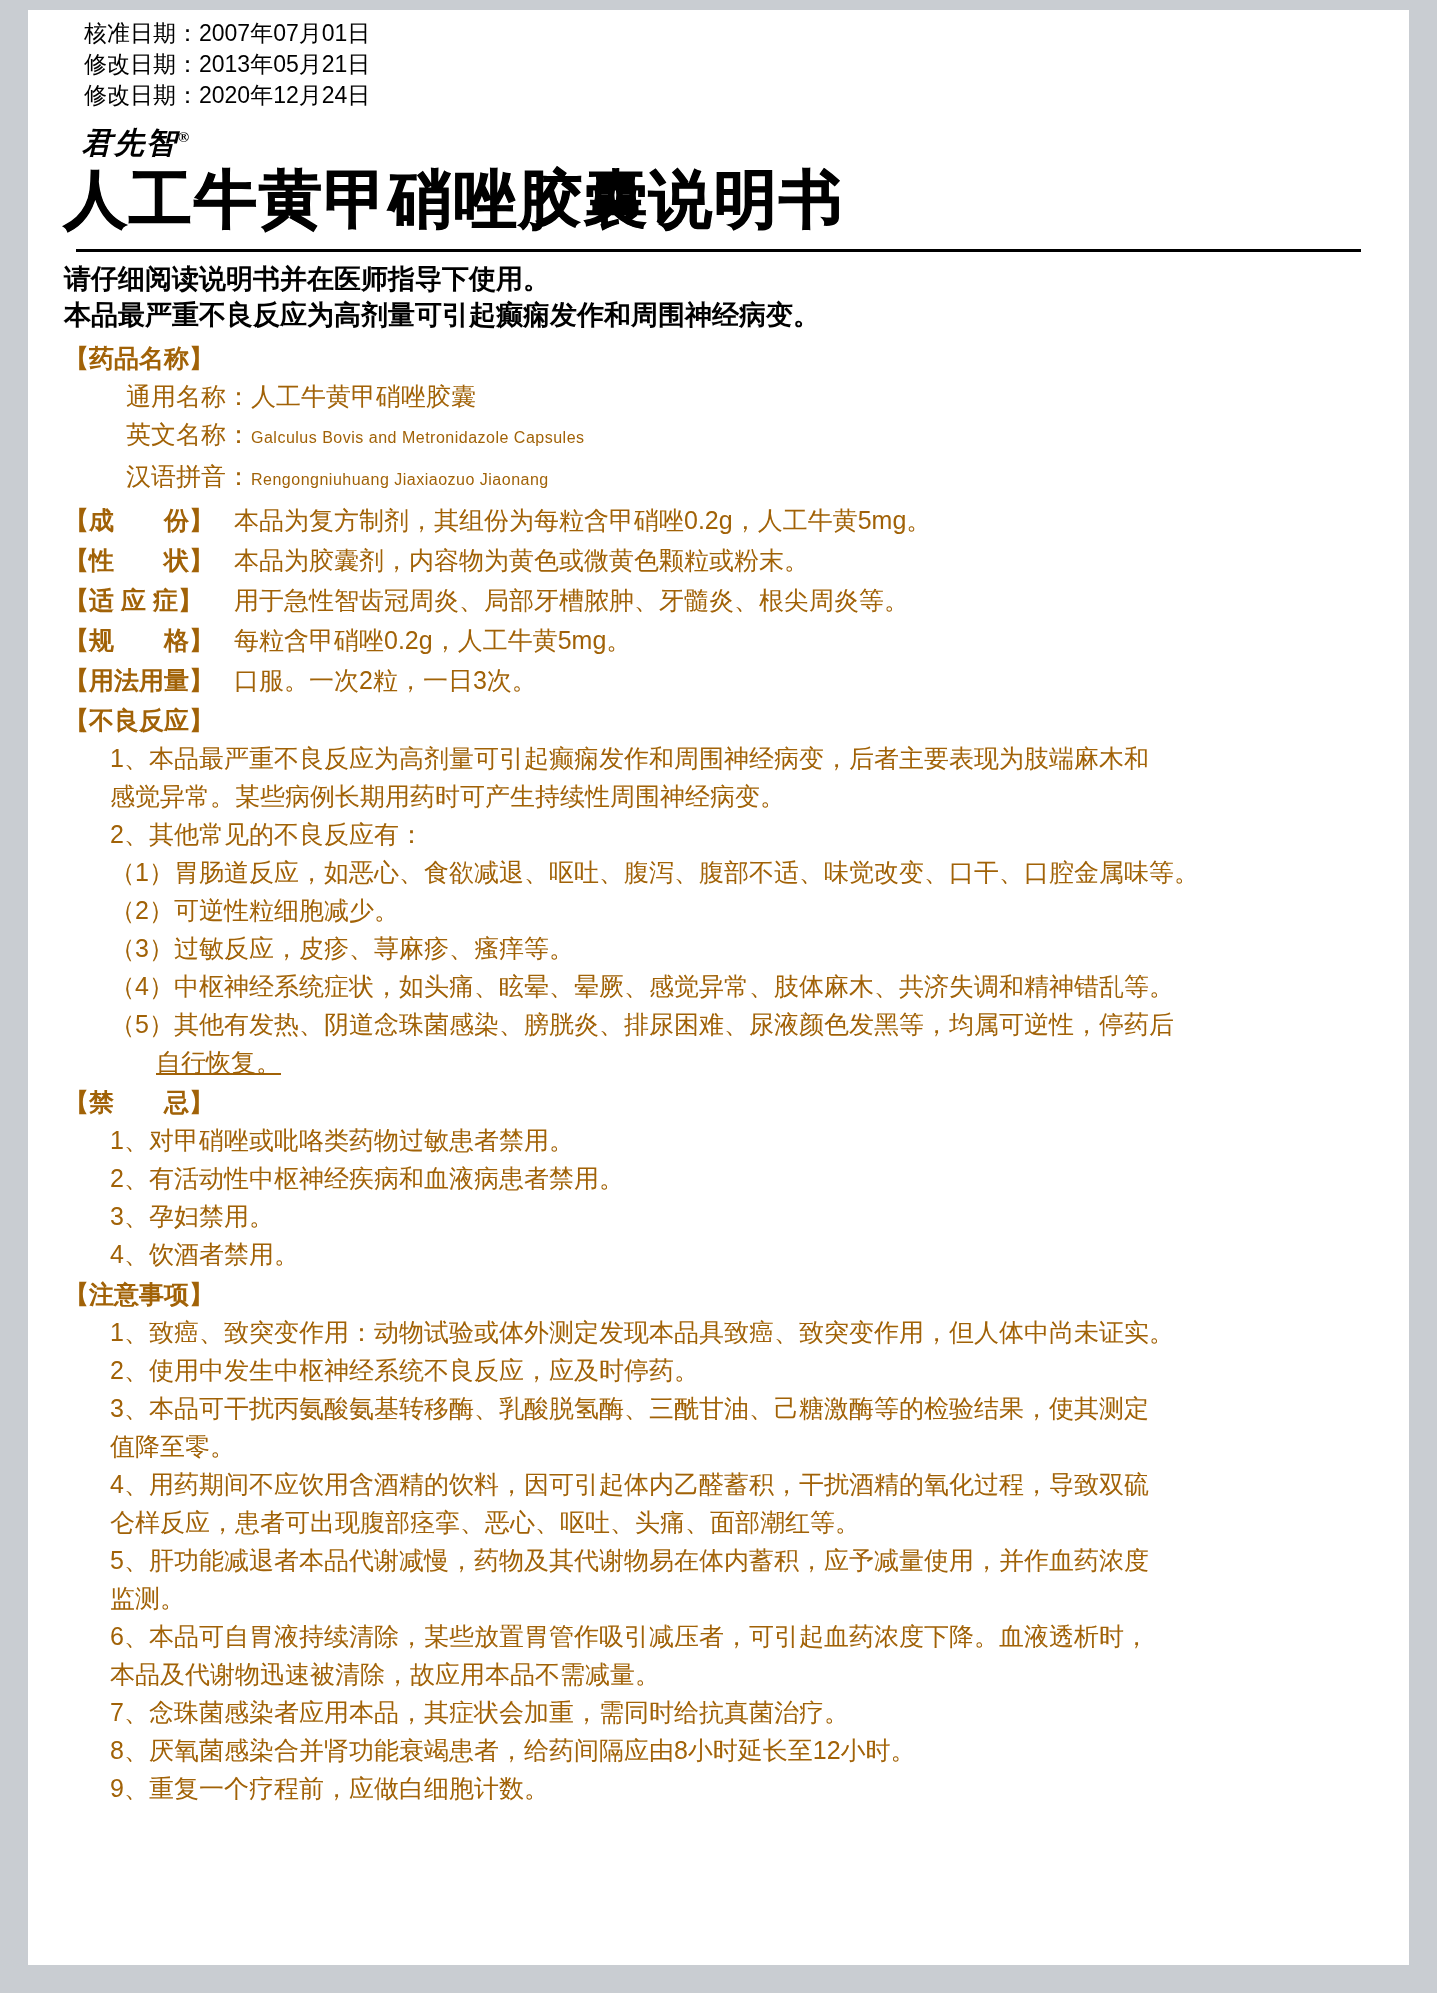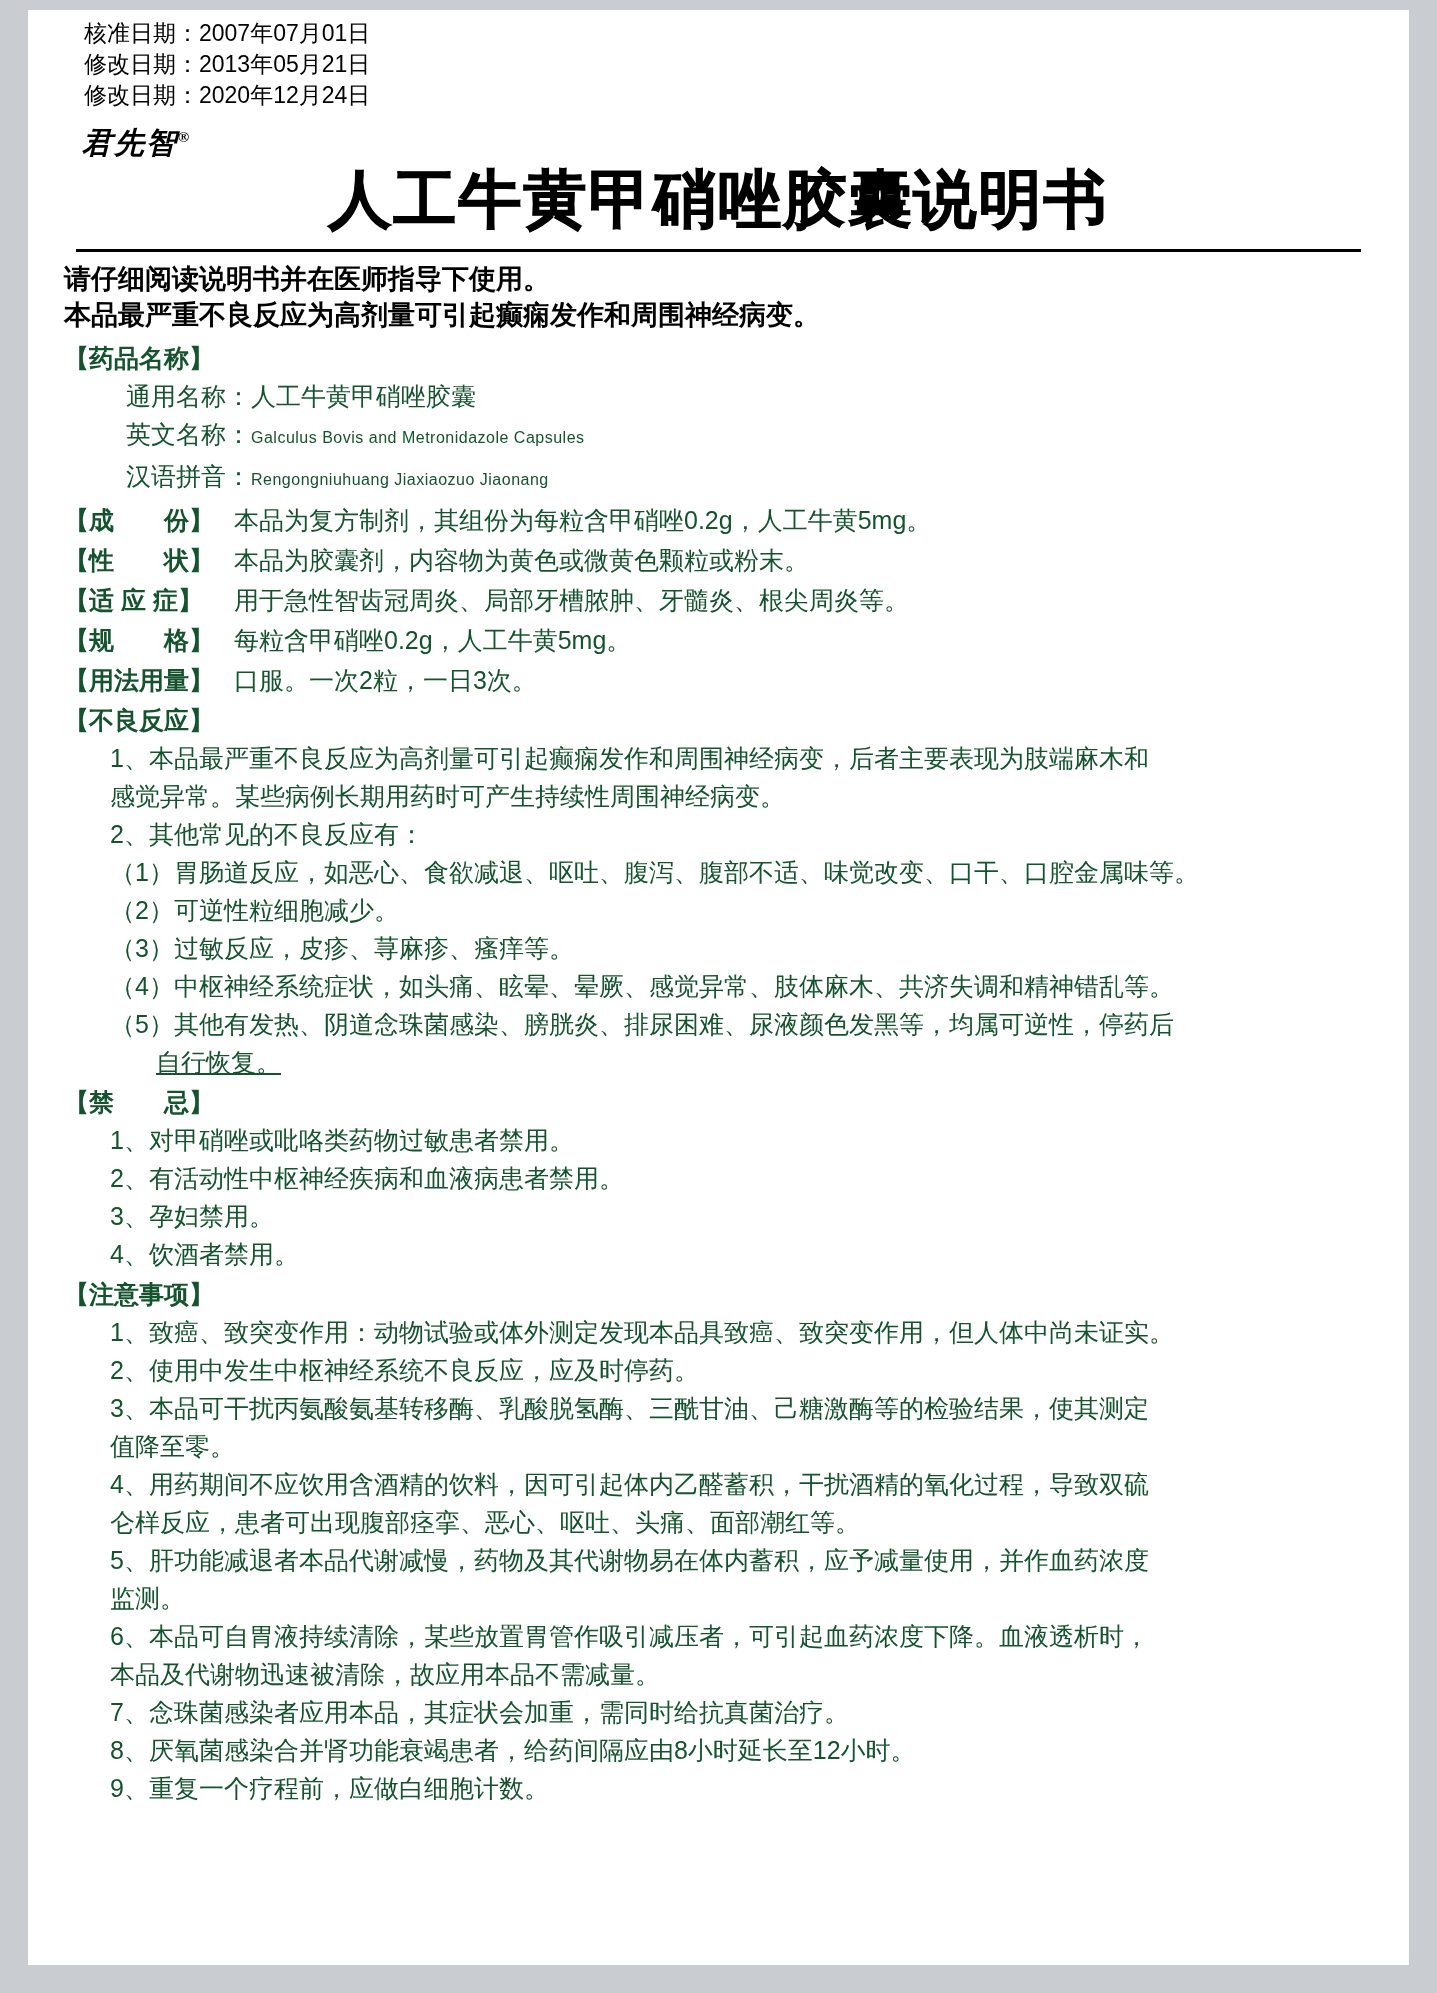--- a/index.html
+++ b/index.html
@@ -40,21 +40,21 @@
     letter-spacing: 2px;
     color: #000;
     display: inline-block;
     font-family: "Liberation Serif", serif;
   }
   .brand sup {
     font-size: 15px;
     vertical-align: super;
   }
   .title {
-    text-align: center;
+    text-align: left;
     font-size: 63px;
     font-weight: bold;
     letter-spacing: 2px;
     color: #000;
     margin-top: -6px;
     font-family: "Liberation Sans", sans-serif;
     -webkit-text-stroke: 1px #000;
   }
   .title-rule {
     border-bottom: 3px solid #000;
@@ -63,21 +63,21 @@
   .subtitle {
     text-align: left;
     font-size: 27px;
     font-weight: bold;
     margin-top: 9px;
     line-height: 36px;
   }
   .body-text {
     font-size: 25px;
     line-height: 38px;
-    color: #14532d;
+    color: #a16207;
     margin-top: 6px;
   }
   .sec {
     margin-top: 2px;
   }
   .row {
     display: flex;
     align-items: flex-end;
   }
   .label {

